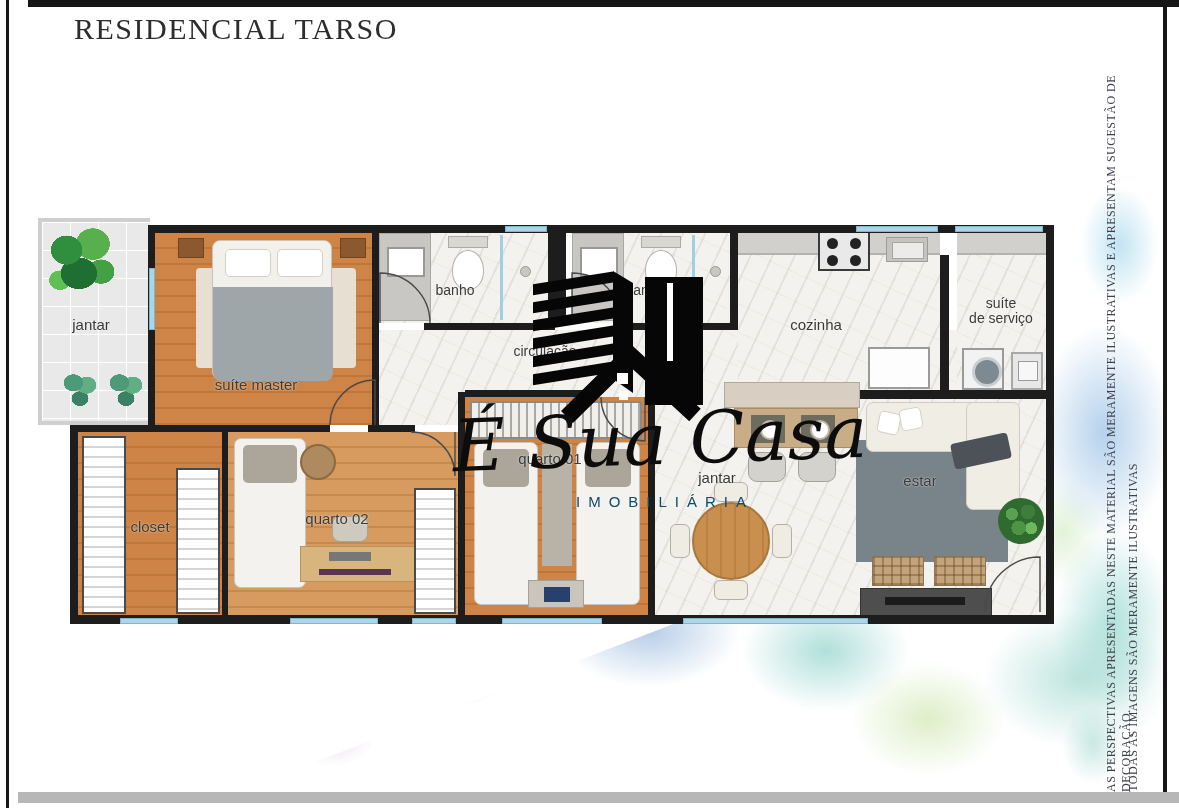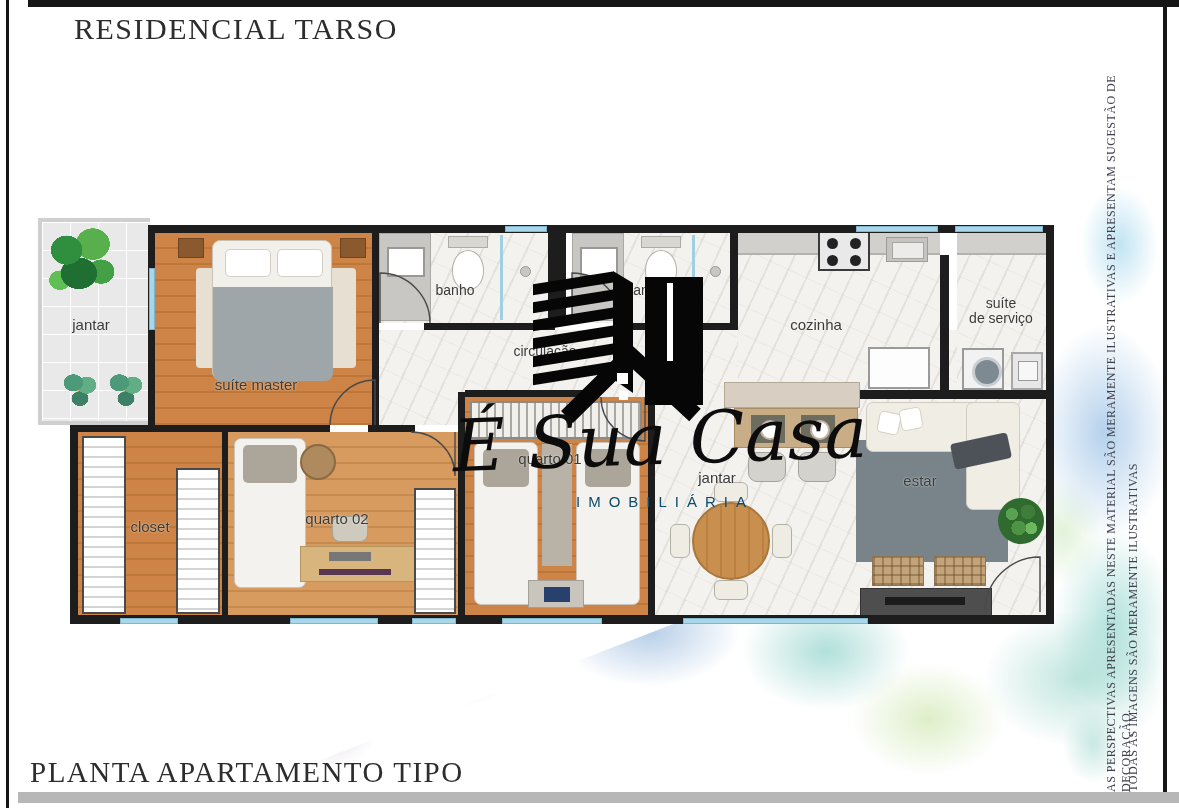--- a/index.html
+++ b/index.html
@@ -337,18 +337,17 @@
     </svg>
     <div class="script">É Sua Casa</div>
     <div class="sub">IMOBILIÁRIA</div>
   </div>
 
   <div class="abs topbar"></div>
   <div class="abs leftline"></div>
   <div class="abs rightline"></div>
   <div class="abs graybar"></div>
   <div class="abs title top">RESIDENCIAL TARSO</div>
-  <div class="abs title bottom">PLANTA APARTAMENTO TIPO</div>
 
   <div class="vt vt1">AS PERSPECTIVAS APRESENTADAS NESTE MATERIAL SÃO MERAMENTE ILUSTRATIVAS E APRESENTAM SUGESTÃO DE DECORAÇÃO.</div>
   <div class="vt vt2">TODAS AS IMAGENS SÃO MERAMENTE ILUSTRATIVAS</div>
 
 </div>
 
 </body></html>

